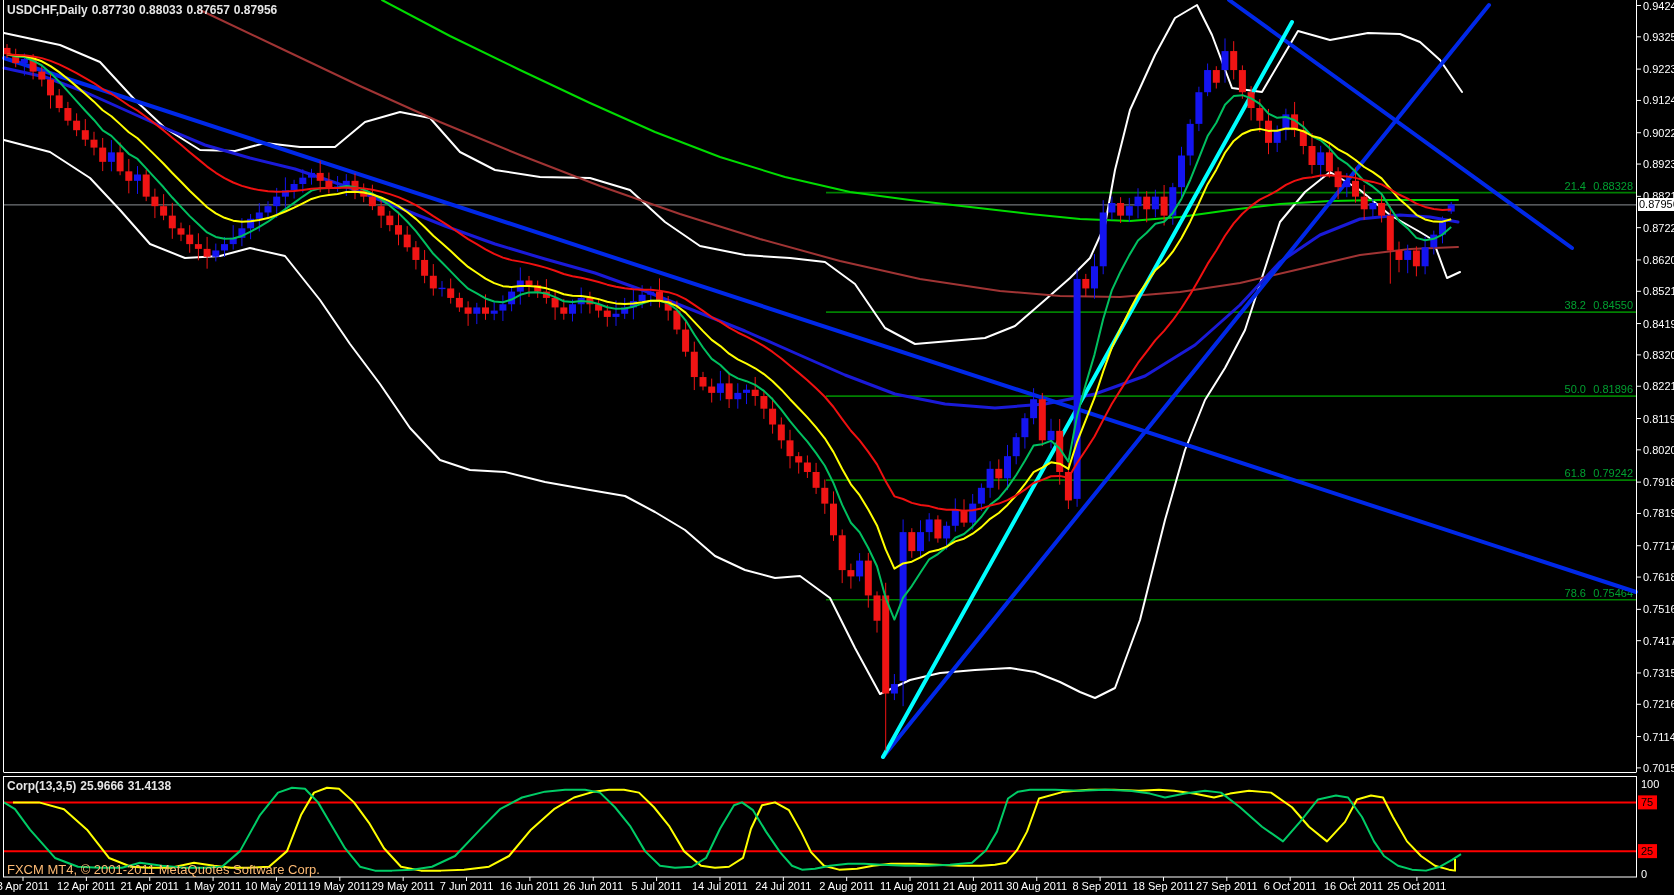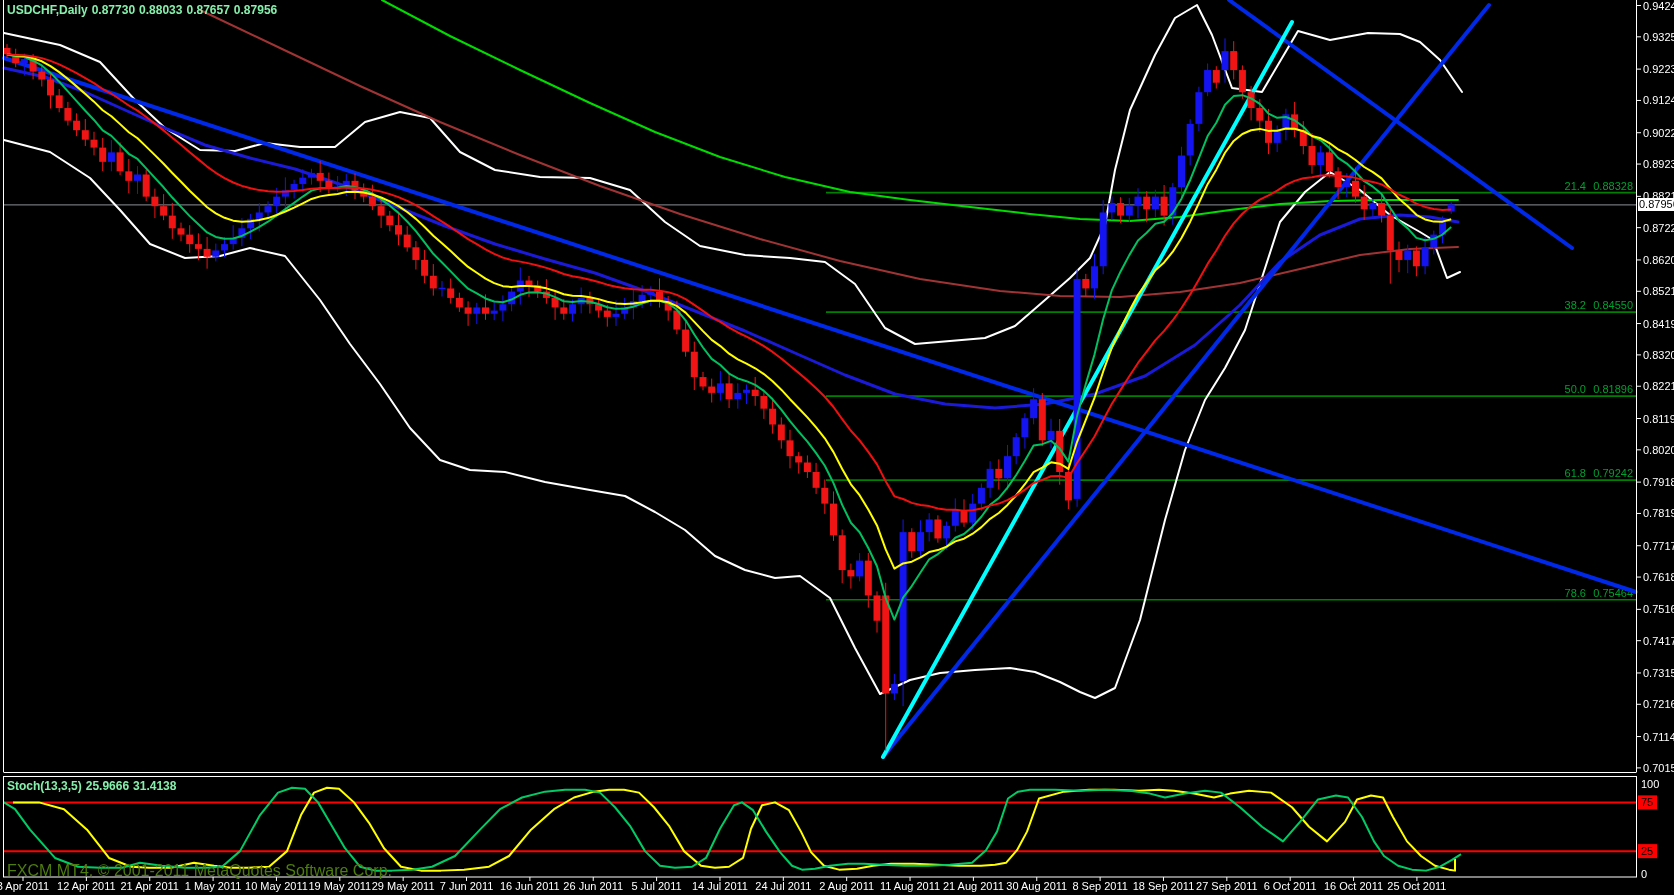--- a/index.html
+++ b/index.html
@@ -1,24 +1,24 @@
 <!DOCTYPE html>
 <html><head>
 <meta charset="utf-8">
 <style>
   html,body{margin:0;padding:0;background:#000;}
   #app{position:relative;width:1674px;height:895px;background:#000;overflow:hidden;
        font-family:"Liberation Sans",sans-serif;}
   #chart{position:absolute;left:0;top:0;}
-  .ovl{position:absolute;color:#86efac;white-space:pre;}
+  .ovl{position:absolute;color:#e5e5e5;white-space:pre;}
   #title{left:7px;top:3px;font-size:12px;font-weight:bold;}
   #title span{margin-right:4px;}
   #stochlbl{left:7px;top:779px;font-size:12px;font-weight:bold;}
   #stochlbl span{margin-right:4px;}
-  #copyright{left:7px;top:862px;font-size:16px;color:#4d7c0f;}
+  #copyright{left:7px;top:862px;font-size:13px;color:#fdba74;}
   #pricebadge{left:1638px;top:198px;width:36px;height:13px;background:#fff;color:#000;
       font-size:11px;line-height:13px;text-align:left;padding-left:1px;}
   svg text{font-family:"Liberation Sans",sans-serif;}
 </style>
 </head>
 <body>
 
 <div id="app">
   <svg id="chart" width="1674" height="895">
       <g>
@@ -498,16 +498,16 @@
         <text x="1353.56" y="890" fill="#FFFFFF" font-size="11" text-anchor="middle">16 Oct 2011</text>
         <line x1="1416.92" y1="877" x2="1416.92" y2="881" stroke="#fff" stroke-width="1"></line>
         <text x="1416.92" y="890" fill="#FFFFFF" font-size="11" text-anchor="middle">25 Oct 2011</text>
       </g>
       <line x1="3.5" y1="0" x2="3.5" y2="772" stroke="#fff" stroke-width="1"></line>
       <line x1="1636.5" y1="0" x2="1636.5" y2="772" stroke="#fff" stroke-width="1"></line>
       <line x1="3.5" y1="772.5" x2="1636.5" y2="772.5" stroke="#fff" stroke-width="1"></line>
       <rect x="3.5" y="776.5" width="1633" height="100.5" fill="none" stroke="#fff" stroke-width="1"></rect>
     </svg>
   <div class="ovl" id="title"><span>USDCHF,Daily</span><span>0.87730</span><span>0.88033</span><span>0.87657</span><span>0.87956</span></div>
-  <div class="ovl" id="stochlbl"><span>Stoch(13,3,5)</span><span>25.9666</span><span>31.4138</span></div>
+  <div class="ovl" id="stochlbl"><span>Corp(13,3,5)</span><span>25.9666</span><span>31.4138</span></div>
   <div class="ovl" id="copyright">FXCM MT4, © 2001-2011 MetaQuotes Software Corp.</div>
   <div class="ovl" id="pricebadge">0.87956</div>
 </div>
 
 </body></html>

